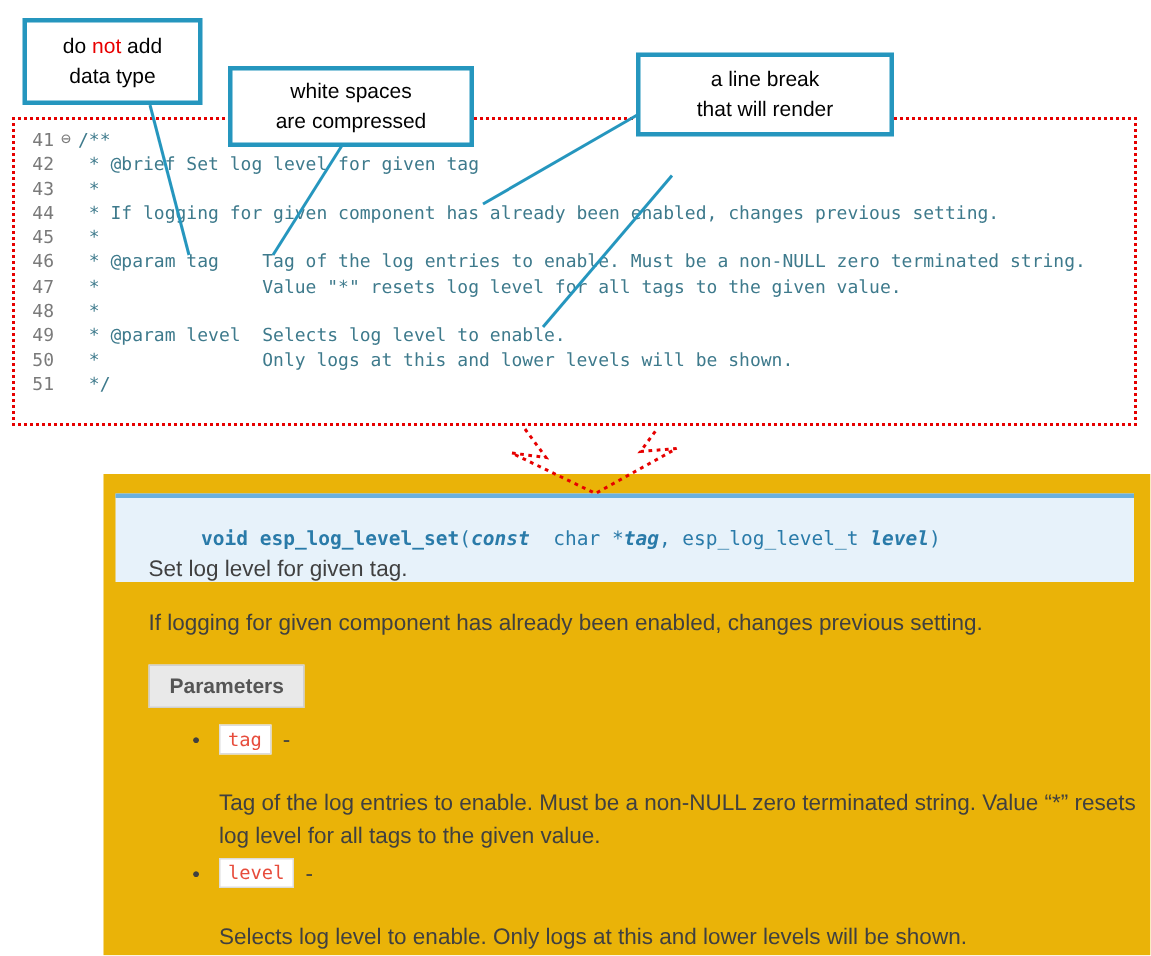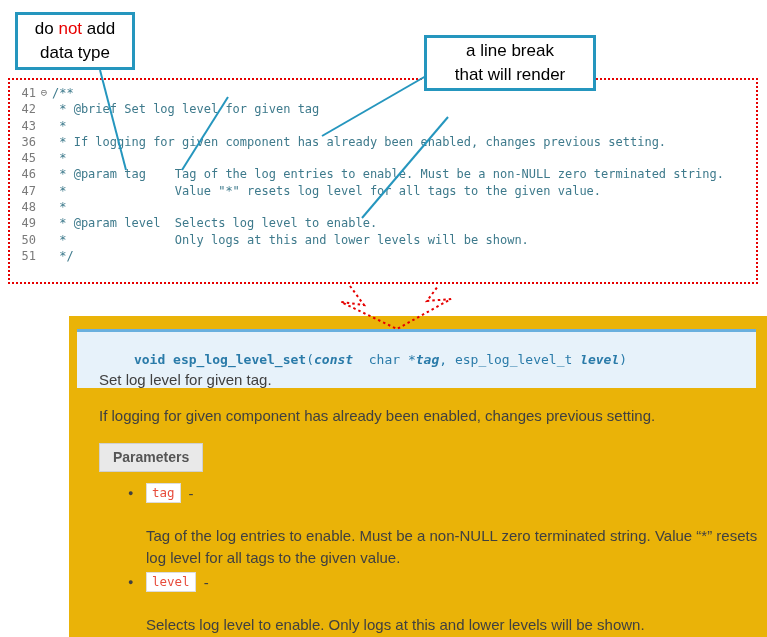--- a/index.html
+++ b/index.html
@@ -6,21 +6,21 @@
   .stage {
     position:relative; width:767px; height:637px; background:#ffffff;
     font-family:"Liberation Sans", sans-serif; overflow:hidden;
   }
 
   
   .callout {
     position:absolute; z-index:10; box-sizing:border-box;
     background:#ffffff; border:3px solid #2596be;
     display:flex; flex-direction:column; align-items:center; justify-content:center;
-    text-align:center; font-size:17px; color:#000; line-height:1.4; padding:2px 6px;
+    text-align:center; font-size:14px; color:#000; line-height:1.4; padding:2px 6px;
   }
   .callout .red { color:#e80000; }
   .c1 { left:15px;  top:12px; width:120px; height:58px; }
   .c2 { left:152px; top:44px; width:164px; height:54px; }
   .c3 { left:424px; top:6px;  width:172px; height:56px;margin-top:29px; }
   .c4 { left:418px; top:64px; width:166px; height:54px; }
 
   
   .overlay { position:absolute; left:0; top:0; z-index:6; pointer-events:none; }
 
@@ -89,39 +89,43 @@
     <line x1="452" y1="61" x2="322" y2="136" stroke="#2596be" stroke-width="2"></line>
     <line x1="448" y1="117" x2="362" y2="218" stroke="#2596be" stroke-width="2"></line>
     <path d="M 350 286 L 364 305 L 341 302 L 397 329 L 451 299 L 427 301 L 438 286" fill="none" stroke="#e60000" stroke-width="2" stroke-dasharray="2.5 3"></path>
   </svg>
 
   <div class="callout c1">
     <div><span>do </span><span class="red">not</span><span> add</span></div>
     <div>data type</div>
   </div>
 
+  <div class="callout c2">
+    <div>white spaces</div>
+    <div>are compressed</div>
+  </div>
 
   <div class="callout c3">
     <div>a line break</div>
     <div>that will render</div>
   </div>
 
 
   <div class="codebox">
     <div class="codeline">
       <span class="gutter">41</span><span class="fold">⊖</span><span class="ct"><span class="cmt">/**</span></span>
     </div>
     <div class="codeline">
       <span class="gutter">42</span><span class="fold"></span><span class="ct"><span class="cmt"> * @brief Set log level for given tag</span></span>
     </div>
     <div class="codeline">
       <span class="gutter">43</span><span class="fold"></span><span class="ct"><span class="cmt"> *</span></span>
     </div>
     <div class="codeline">
-      <span class="gutter">36</span><span class="fold"></span><span class="ct"><span class="cmt"> * If logging for given component has already been enabled, changes previous setting.</span></span>
+      <span class="gutter">44</span><span class="fold"></span><span class="ct"><span class="cmt"> * If logging for given component has already been enabled, changes previous setting.</span></span>
     </div>
     <div class="codeline">
       <span class="gutter">45</span><span class="fold"></span><span class="ct"><span class="cmt"> *</span></span>
     </div>
     <div class="codeline">
       <span class="gutter">46</span><span class="fold"></span><span class="ct"><span class="cmt"> * @param tag    Tag of the log entries to enable. Must be a non-NULL zero terminated string.</span></span>
     </div>
     <div class="codeline">
       <span class="gutter">47</span><span class="fold"></span><span class="ct"><span class="cmt"> *               Value "*" resets log level for all tags to the given value.</span></span>
     </div>

